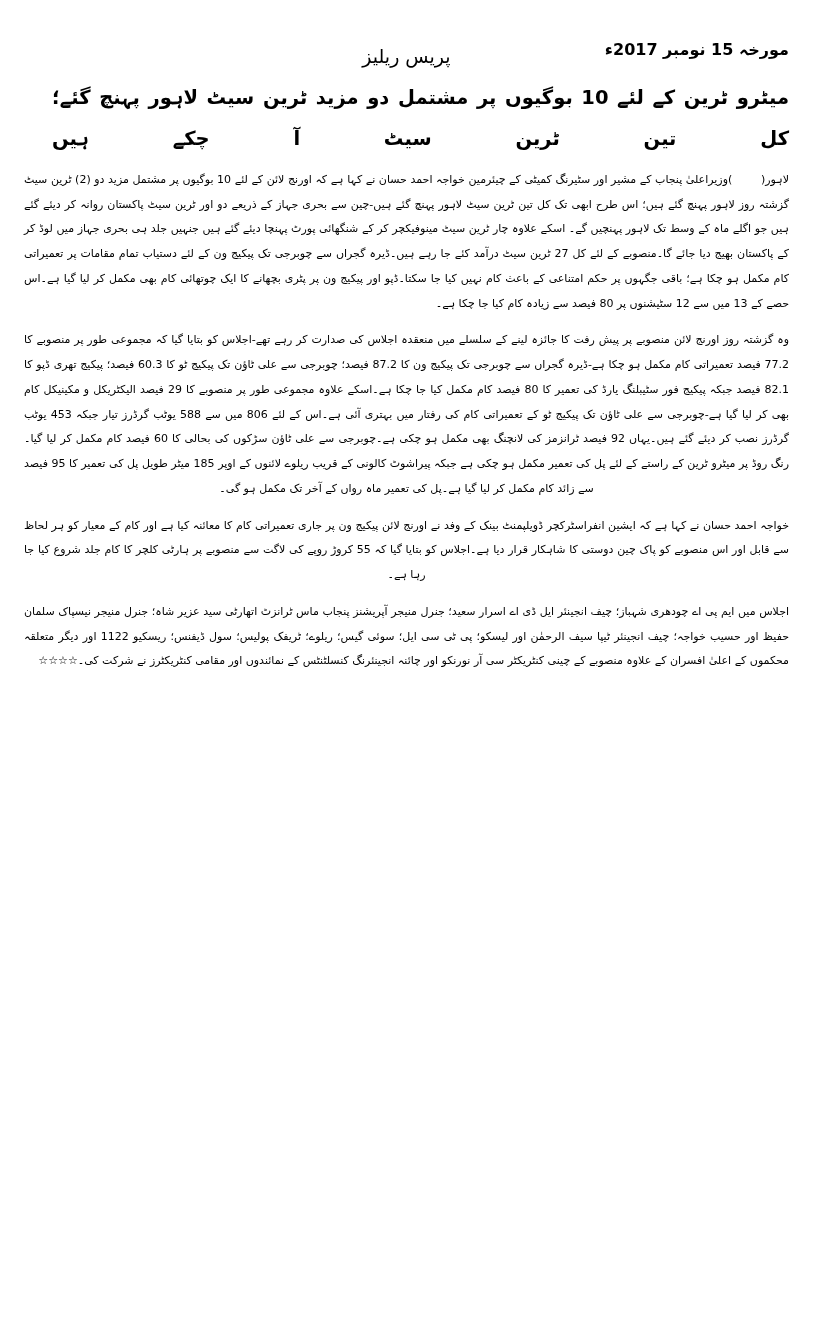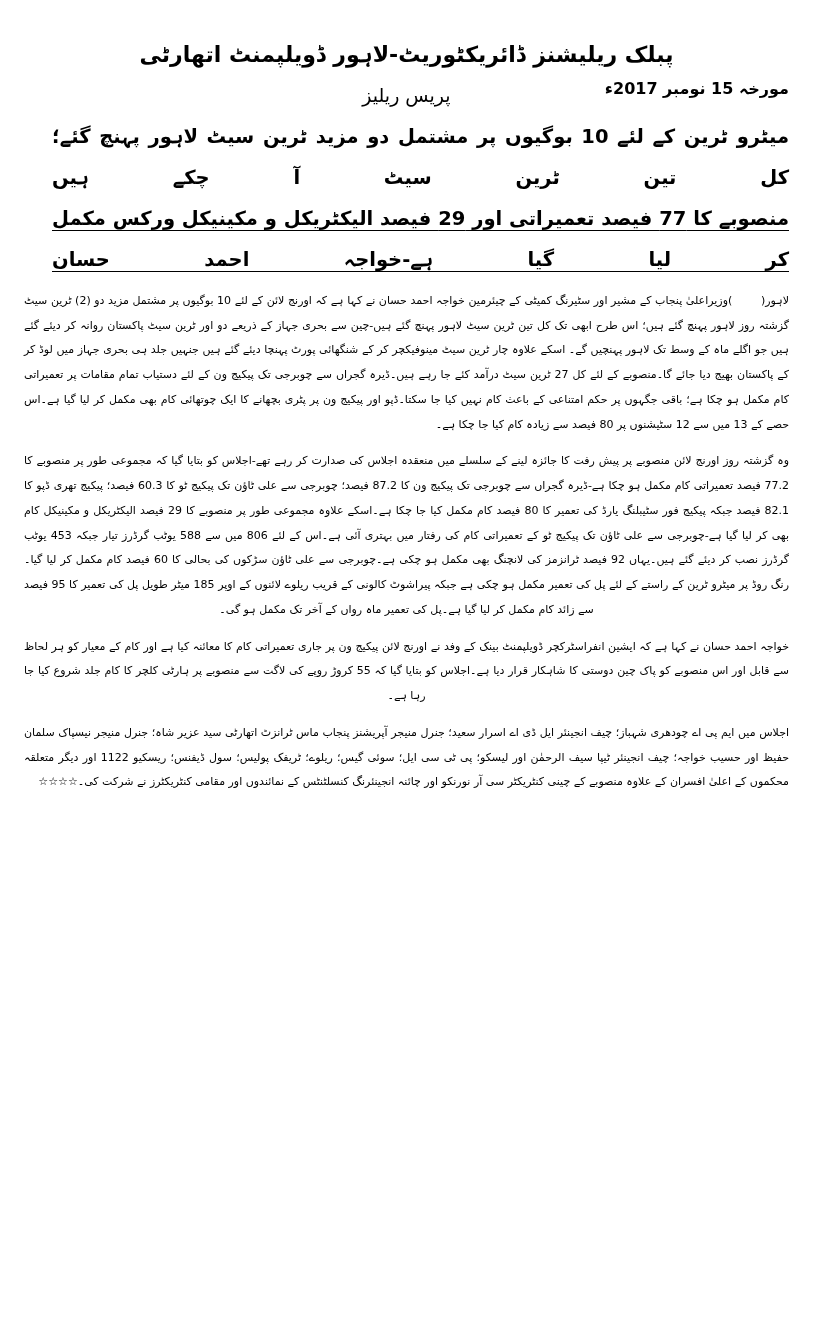--- a/index.html
+++ b/index.html
@@ -70,30 +70,28 @@
   }
   .body-para.last-center {
     text-align-last: center;
   }
 </style>
 </head>
 <body>
 
 <div class="page">
 
-  <div class="org-title">پبلک ریلیشنز ڈائریکٹوریٹ-لاہور ڈویلپمنٹ اتھارٹی</div>
 
   <div class="meta-row">
     <span class="date-line">مورخہ 15 نومبر 2017ء</span>
     <span class="release-type">پریس ریلیز</span>
   </div>
 
   <div class="headline">
     <div class="headline-line">میٹرو ٹرین کے لئے 10 بوگیوں پر مشتمل دو مزید ٹرین سیٹ لاہور پہنچ گئے؛ کل تین ٹرین سیٹ آ چکے ہیں</div>
-    <div class="headline-line underlined">منصوبے کا 77 فیصد تعمیراتی اور 29 فیصد الیکٹریکل و مکینیکل ورکس مکمل کر لیا گیا ہے-خواجہ احمد حسان</div>
   </div>
 
   <p class="body-para">لاہور(&nbsp;&nbsp;&nbsp;&nbsp;&nbsp;&nbsp;&nbsp;&nbsp;)وزیراعلیٰ پنجاب کے مشیر اور سٹیرنگ کمیٹی کے چیئرمین خواجہ احمد حسان نے کہا ہے کہ اورنج لائن کے لئے 10 بوگیوں پر مشتمل مزید دو (2) ٹرین سیٹ گزشتہ روز لاہور پہنچ گئے ہیں؛ اس طرح ابھی تک کل تین ٹرین سیٹ لاہور پہنچ گئے ہیں-چین سے بحری جہاز کے ذریعے دو اور ٹرین سیٹ پاکستان روانہ کر دیئے گئے ہیں جو اگلے ماہ کے وسط تک لاہور پہنچیں گے۔ اسکے علاوہ چار ٹرین سیٹ مینوفیکچر کر کے شنگھائی پورٹ پہنچا دیئے گئے ہیں جنہیں جلد ہی بحری جہاز میں لوڈ کر کے پاکستان بھیج دیا جائے گا۔منصوبے کے لئے کل 27 ٹرین سیٹ درآمد کئے جا رہے ہیں۔ڈیرہ گجراں سے چوبرجی تک پیکیج ون کے لئے دستیاب تمام مقامات پر تعمیراتی کام مکمل ہو چکا ہے؛ باقی جگہوں پر حکم امتناعی کے باعث کام نہیں کیا جا سکتا۔ڈپو اور پیکیج ون پر پٹری بچھانے کا ایک چوتھائی کام بھی مکمل کر لیا گیا ہے۔اس حصے کے 13 میں سے 12 سٹیشنوں پر 80 فیصد سے زیادہ کام کیا جا چکا ہے۔</p>
 
   <p class="body-para last-center">وہ گزشتہ روز اورنج لائن منصوبے پر پیش رفت کا جائزہ لینے کے سلسلے میں منعقدہ اجلاس کی صدارت کر رہے تھے-اجلاس کو بتایا گیا کہ مجموعی طور پر منصوبے کا 77.2 فیصد تعمیراتی کام مکمل ہو چکا ہے-ڈیرہ گجراں سے چوبرجی تک پیکیج ون کا 87.2 فیصد؛ چوبرجی سے علی ٹاؤن تک پیکیج ٹو کا 60.3 فیصد؛ پیکیج تھری ڈپو کا 82.1 فیصد جبکہ پیکیج فور سٹیبلنگ یارڈ کی تعمیر کا 80 فیصد کام مکمل کیا جا چکا ہے۔اسکے علاوہ مجموعی طور پر منصوبے کا 29 فیصد الیکٹریکل و مکینیکل کام بھی کر لیا گیا ہے-چوبرجی سے علی ٹاؤن تک پیکیج ٹو کے تعمیراتی کام کی رفتار میں بہتری آئی ہے۔اس کے لئے 806 میں سے 588 یوٹب گرڈرز تیار جبکہ 453 یوٹب گرڈرز نصب کر دیئے گئے ہیں۔یہاں 92 فیصد ٹرانزمز کی لانچنگ بھی مکمل ہو چکی ہے۔چوبرجی سے علی ٹاؤن سڑکوں کی بحالی کا 60 فیصد کام مکمل کر لیا گیا۔رنگ روڈ پر میٹرو ٹرین کے راستے کے لئے پل کی تعمیر مکمل ہو چکی ہے جبکہ پیراشوٹ کالونی کے قریب ریلوے لائنوں کے اوپر 185 میٹر طویل پل کی تعمیر کا 95 فیصد سے زائد کام مکمل کر لیا گیا ہے۔پل کی تعمیر ماہ رواں کے آخر تک مکمل ہو گی۔</p>
 
   <p class="body-para last-center">خواجہ احمد حسان نے کہا ہے کہ ایشین انفراسٹرکچر ڈویلپمنٹ بینک کے وفد نے اورنج لائن پیکیج ون پر جاری تعمیراتی کام کا معائنہ کیا ہے اور کام کے معیار کو ہر لحاظ سے قابل اور اس منصوبے کو پاک چین دوستی کا شاہکار قرار دیا ہے۔اجلاس کو بتایا گیا کہ 55 کروڑ روپے کی لاگت سے منصوبے پر ہارٹی کلچر کا کام جلد شروع کیا جا رہا ہے۔</p>
 
   <p class="body-para">اجلاس میں ایم پی اے چودھری شہباز؛ چیف انجینئر ایل ڈی اے اسرار سعید؛ جنرل منیجر آپریشنز پنجاب ماس ٹرانزٹ اتھارٹی سید عزیر شاہ؛ جنرل منیجر نیسپاک سلمان حفیظ اور حسیب خواجہ؛ چیف انجینئر ٹیپا سیف الرحمٰن اور لیسکو؛ پی ٹی سی ایل؛ سوئی گیس؛ ریلوے؛ ٹریفک پولیس؛ سول ڈیفنس؛ ریسکیو 1122 اور دیگر متعلقہ محکموں کے اعلیٰ افسران کے علاوہ منصوبے کے چینی کنٹریکٹر سی آر نورنکو اور چائنہ انجینئرنگ کنسلٹنٹس کے نمائندوں اور مقامی کنٹریکٹرز نے شرکت کی۔☆☆☆☆</p>
 

